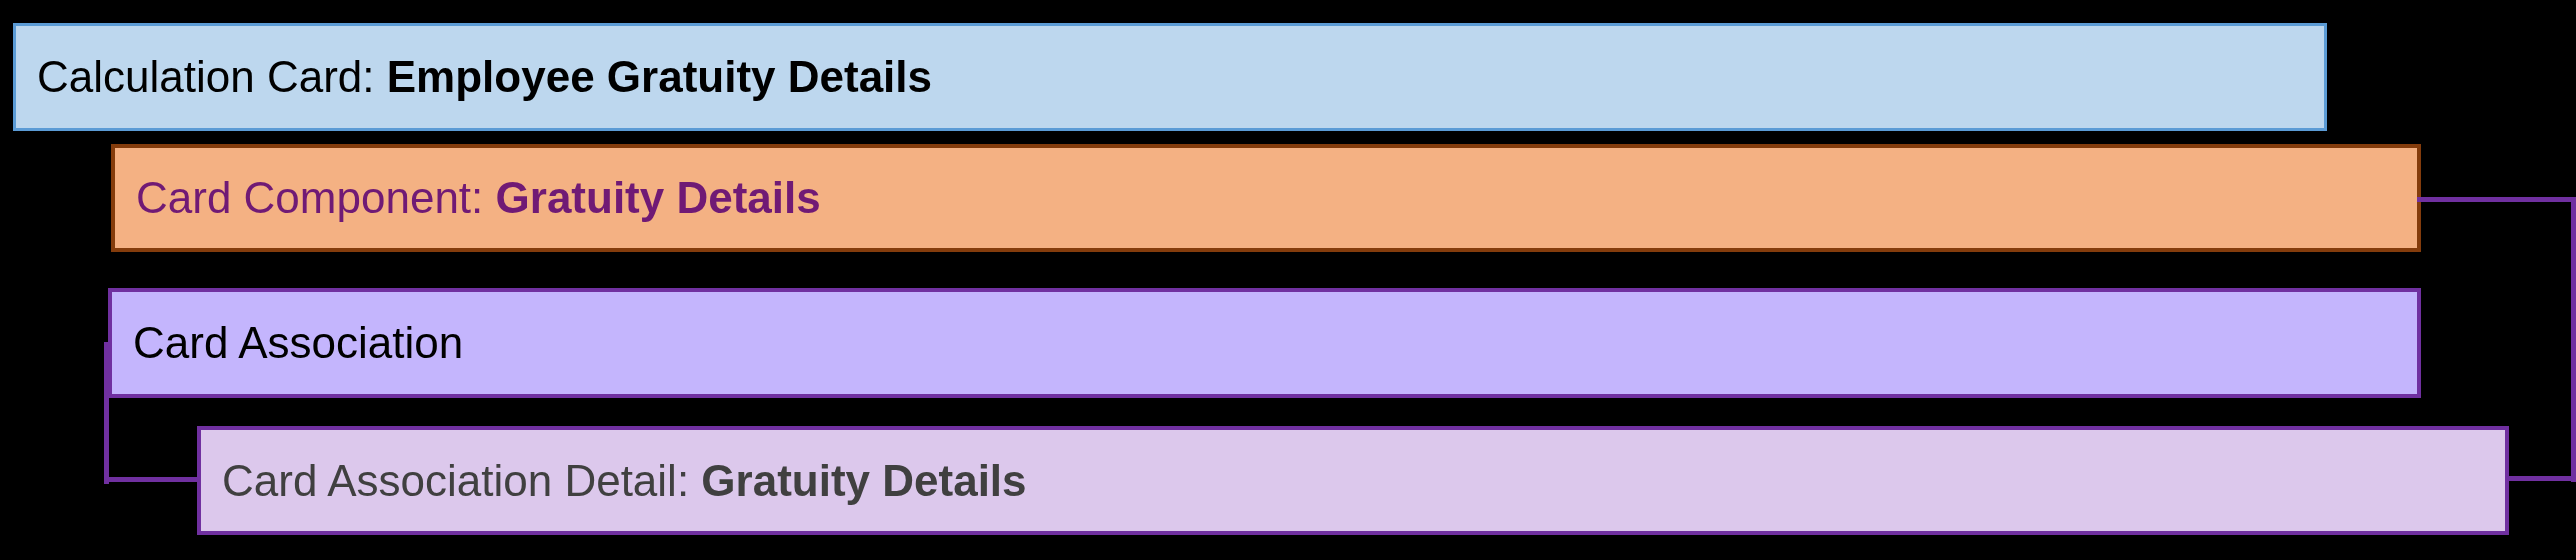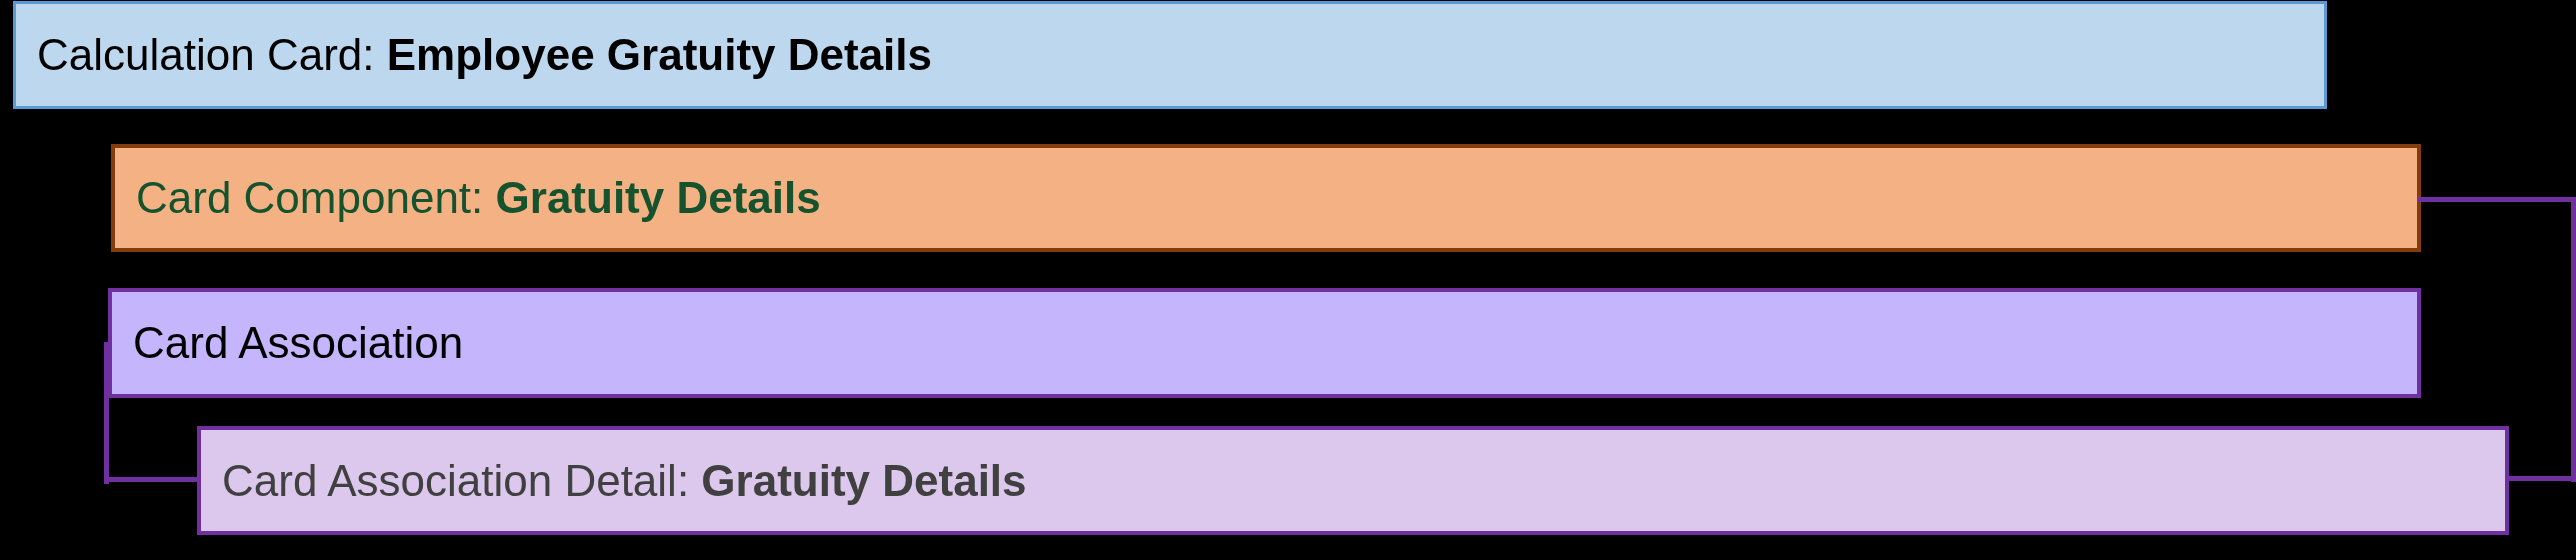--- a/index.html
+++ b/index.html
@@ -28,21 +28,21 @@
     display: inline-block;
     font-weight: 400;
   }
   .node .label b {
     font-weight: 700;
   }
 
   
   #calc-card {
     left: 13px;
-    top: 1px;
+    top: 23px;
     width: 2314px;
     height: 108px;
     background: #BDD7EE;
     border: 3.2px solid #5B9BD5;
     padding-left: 21px;
   }
   #calc-card .label {
     color: #000000;
     font-size: 44px;
     line-height: 1;
@@ -52,21 +52,21 @@
   #card-component {
     left: 111px;
     top: 144px;
     width: 2310px;
     height: 108px;
     background: #F4B183;
     border: 4px solid #843C0C;
     padding-left: 21px;
   }
   #card-component .label {
-    color: #14532d;
+    color: #701a75;
     font-size: 44px;
     line-height: 1;
   }
 
   
   #card-association {
     left: 108px;
     top: 288px;
     width: 2313px;
     height: 110px;

